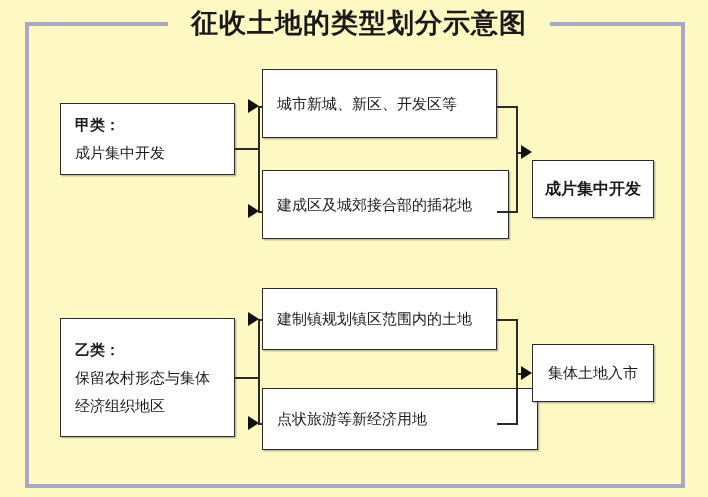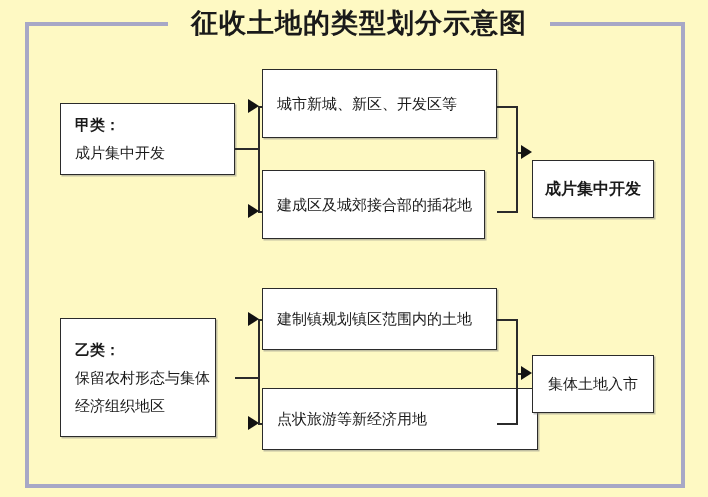--- a/index.html
+++ b/index.html
@@ -107,35 +107,35 @@
   <div class="vline" style="left:258px; top:106px; height:106px;"></div>
   <div class="hline" style="left:258px; top:106px; width:12px;"></div>
   <div class="hline" style="left:258px; top:211px; width:12px;"></div>
   <div class="arrow" style="left:248px; top:99px;"></div>
   <div class="arrow" style="left:248px; top:204px;"></div>
 
   <div class="box" style="left:262px; top:69px; width:235px; height:69px;">
     <div class="line">城市新城、新区、开发区等</div>
   </div>
 
-  <div class="box" style="left:262px; top:170px; width:223px; height:69px;">
+  <div class="box" style="left:262px; top:170px; width:247px; height:69px;">
     <div class="line">建成区及城郊接合部的插花地</div>
   </div>
 
   <div class="hline" style="left:497px; top:106px; width:21px;"></div>
   <div class="hline" style="left:497px; top:211px; width:21px;"></div>
   <div class="vline" style="left:516px; top:106px; height:106px;"></div>
   <div class="hline" style="left:516px; top:152px; width:8px;"></div>
   <div class="arrow" style="left:521px; top:145px;"></div>
 
   <div class="box centered bold-all" style="left:532px; top:124px; width:122px; height:58px;margin-top:36px;">
     <div class="line">成片集中开发</div>
   </div>
 
-  <div class="box" style="left:60px; top:318px; width:156px; height:119px;">
+  <div class="box" style="left:60px; top:318px; width:175px; height:119px;">
     <div class="line bold">乙类：</div>
     <div class="line">保留农村形态与集体</div>
     <div class="line">经济组织地区</div>
   </div>
 
   <div class="hline" style="left:235px; top:377px; width:25px;"></div>
   <div class="vline" style="left:258px; top:319px; height:105px;"></div>
   <div class="hline" style="left:258px; top:319px; width:12px;"></div>
   <div class="hline" style="left:258px; top:423px; width:12px;"></div>
   <div class="arrow" style="left:248px; top:312px;"></div>
@@ -148,17 +148,17 @@
   <div class="box" style="left:262px; top:388px; width:276px; height:62px;">
     <div class="line">点状旅游等新经济用地</div>
   </div>
 
   <div class="hline" style="left:497px; top:319px; width:21px;"></div>
   <div class="hline" style="left:497px; top:423px; width:21px;"></div>
   <div class="vline" style="left:516px; top:319px; height:105px;"></div>
   <div class="hline" style="left:516px; top:373px; width:8px;"></div>
   <div class="arrow" style="left:521px; top:366px;"></div>
 
-  <div class="box centered" style="left:532px; top:355px; width:122px; height:58px;">
+  <div class="box centered" style="left:532px; top:344px; width:122px; height:58px;">
     <div class="line">集体土地入市</div>
   </div>
 
 </div>
 
 </body></html>

